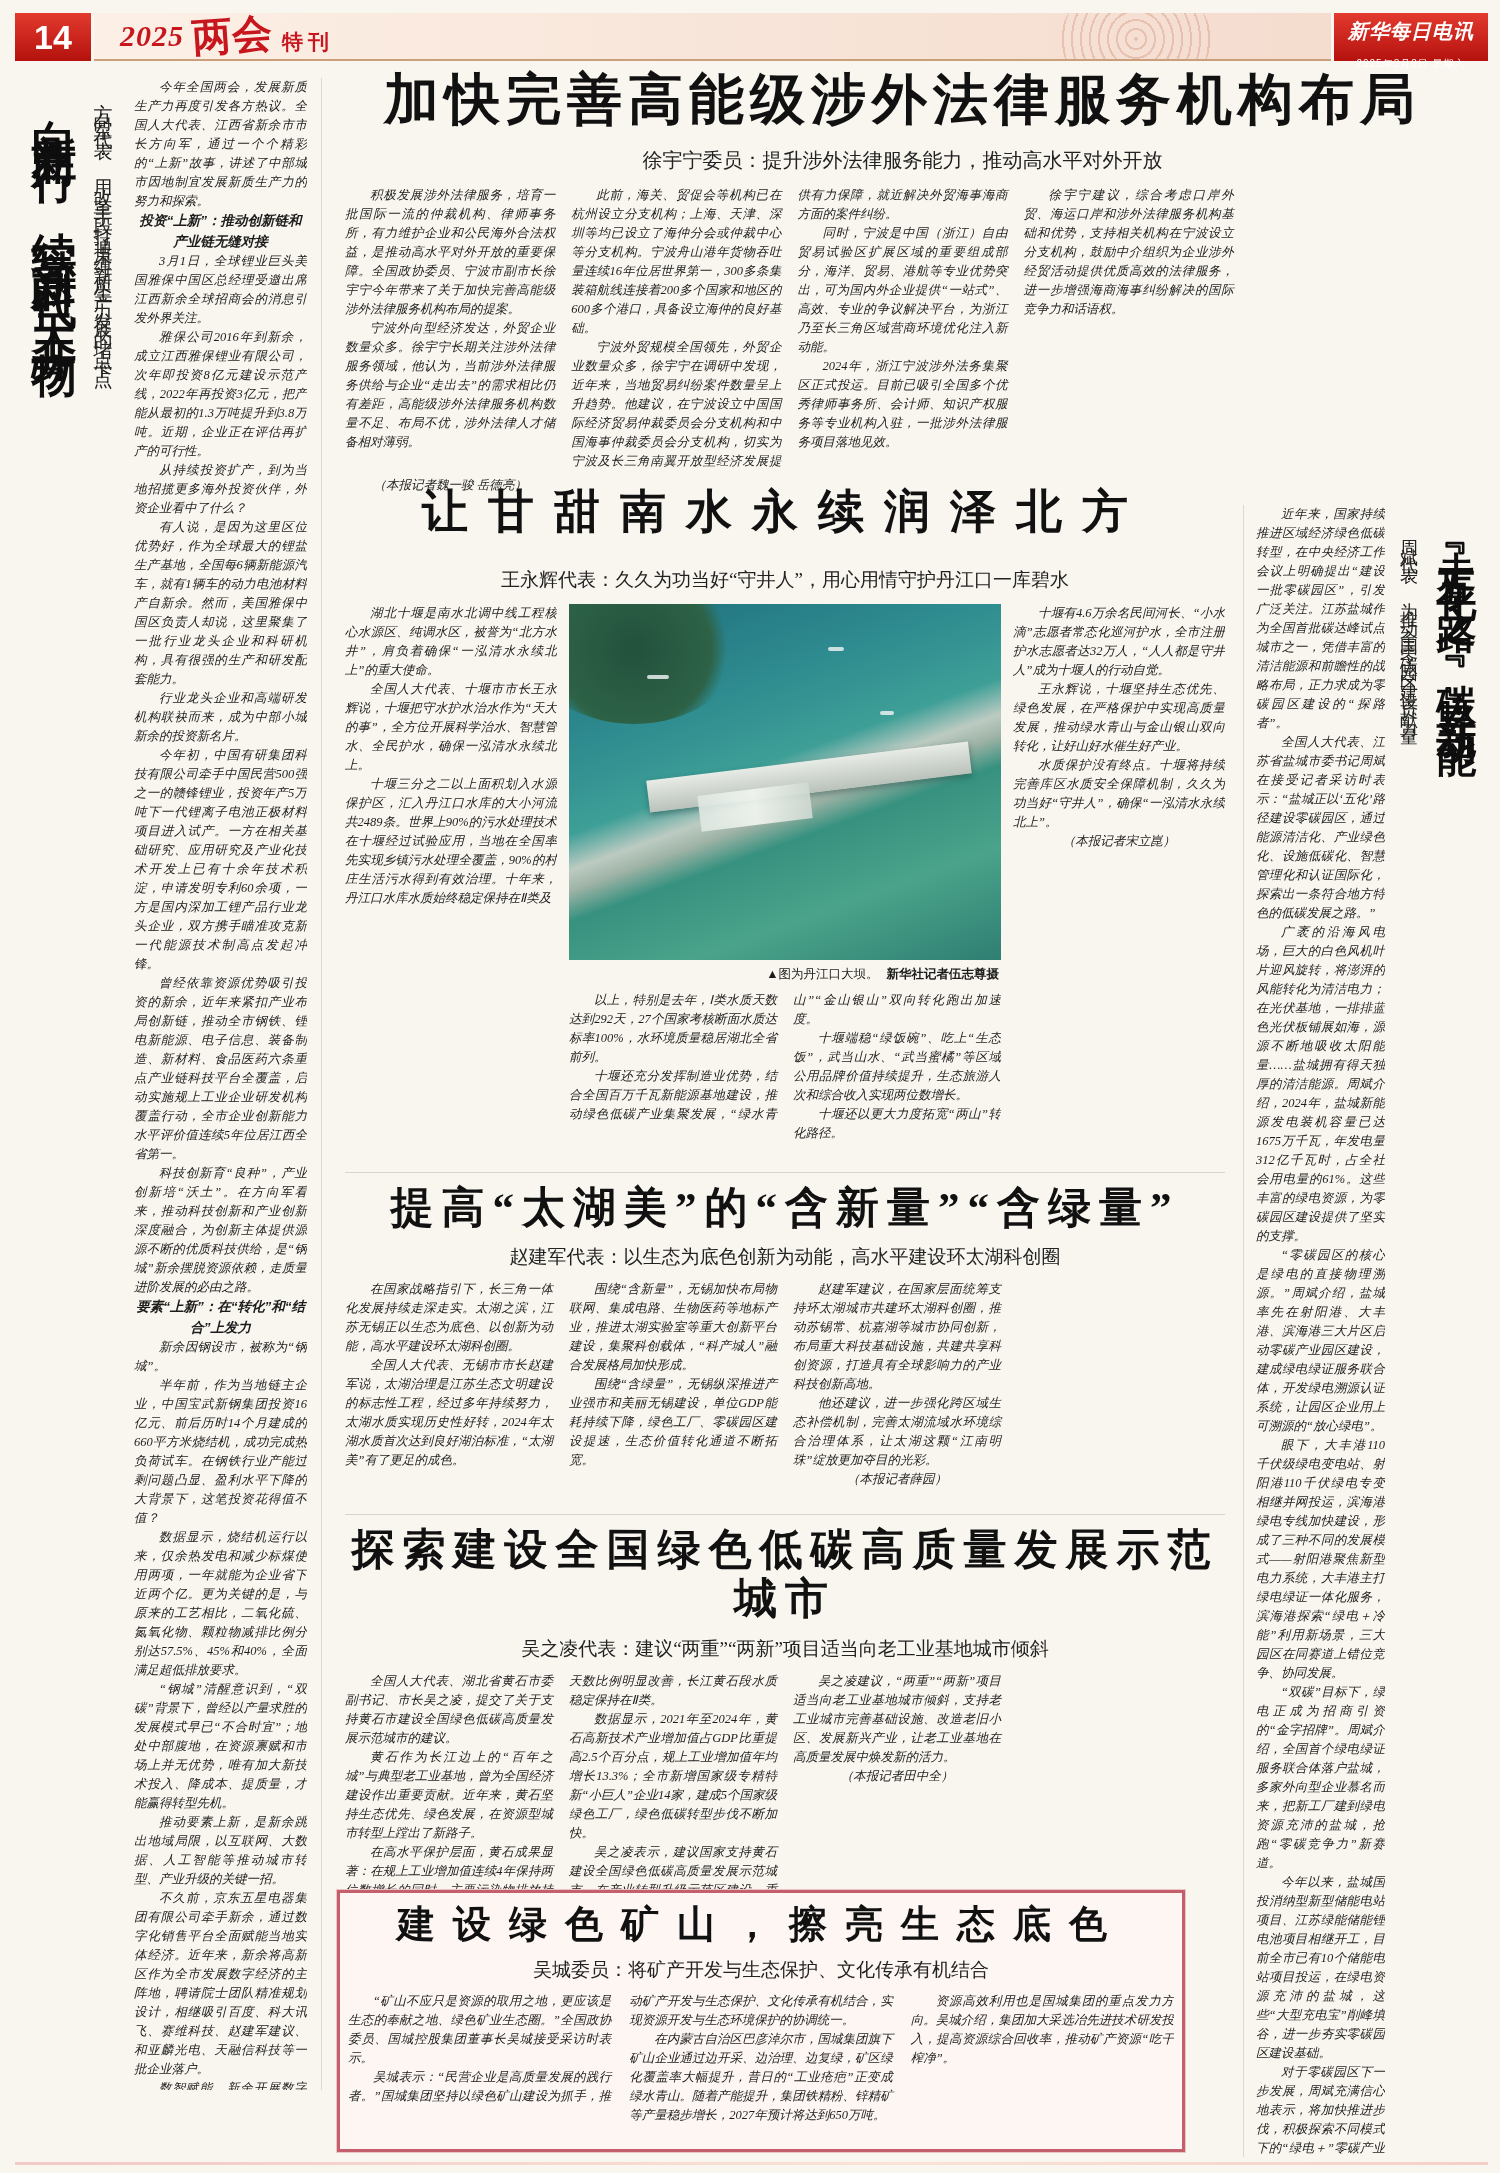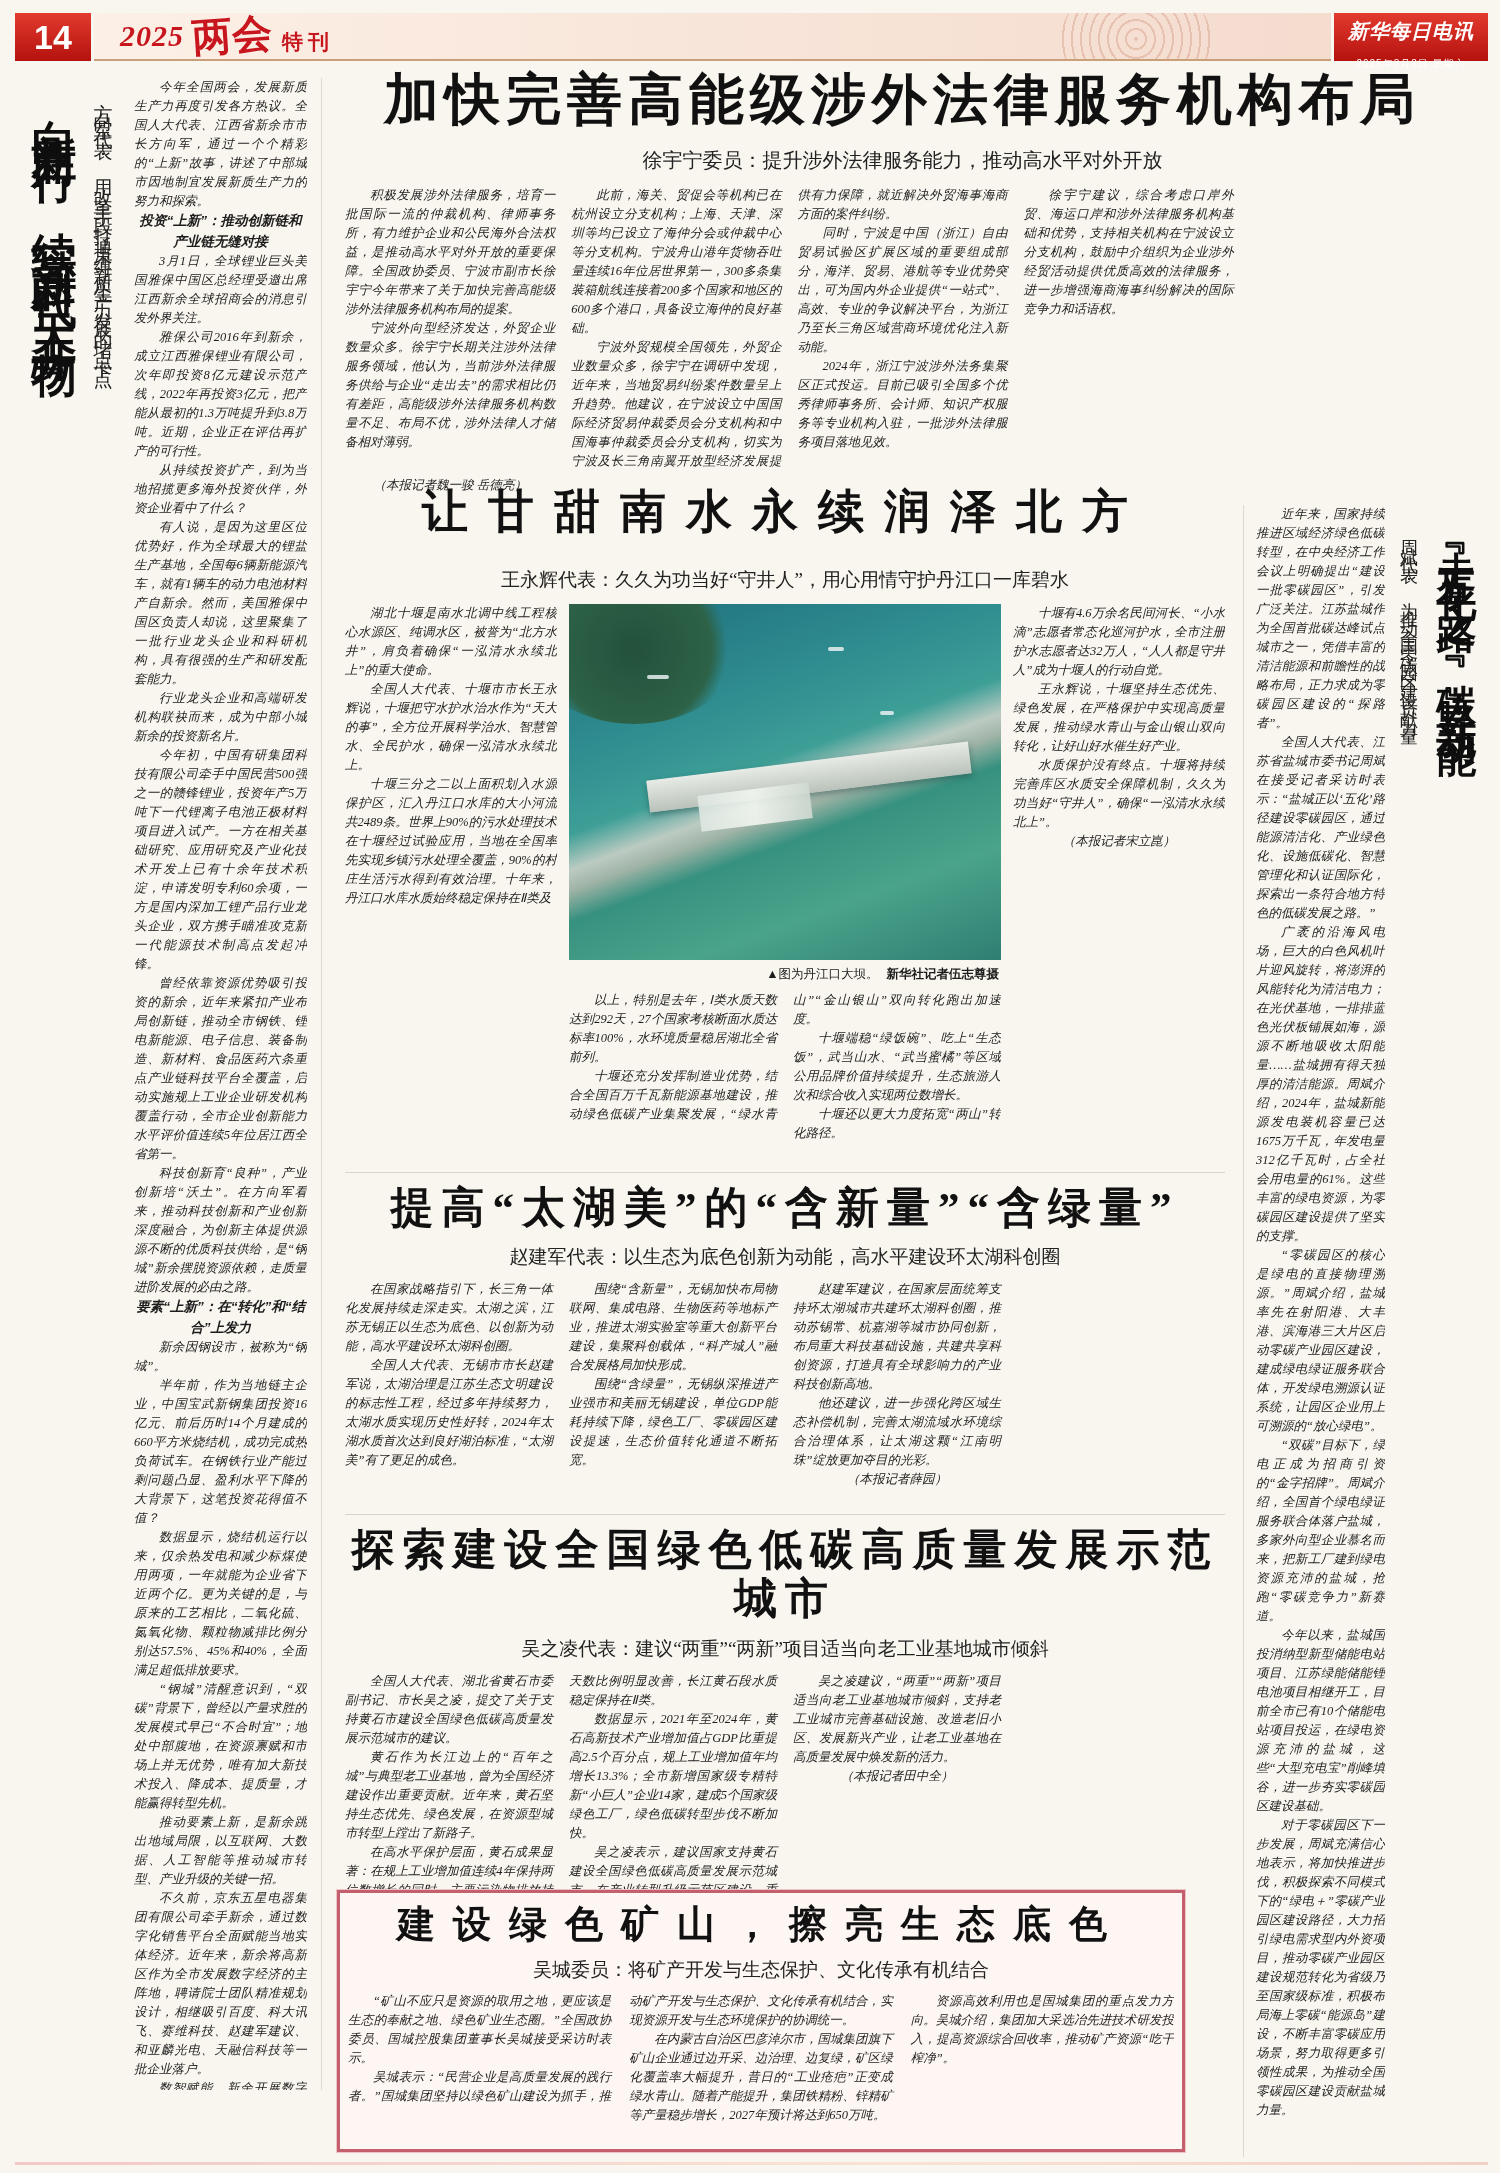--- a/index.html
+++ b/index.html
@@ -245,20 +245,21 @@
   <div class="art" id="artG">
     <div class="vwrap">
       <div class="vhead">走『五化』之路，『碳』寻新动能</div>
       <div class="vsub">周斌代表：为推动全国零碳园区建设贡献力量</div>
     </div>
     <div class="flow" style="height:100%;">
       <p>近年来，国家持续推进区域经济绿色低碳转型，在中央经济工作会议上明确提出“建设一批零碳园区”，引发广泛关注。江苏盐城作为全国首批碳达峰试点城市之一，凭借丰富的清洁能源和前瞻性的战略布局，正力求成为零碳园区建设的“探路者”。</p>
         <p>全国人大代表、江苏省盐城市委书记周斌在接受记者采访时表示：“盐城正以‘五化’路径建设零碳园区，通过能源清洁化、产业绿色化、设施低碳化、智慧管理化和认证国际化，探索出一条符合地方特色的低碳发展之路。”</p>
         <p>广袤的沿海风电场，巨大的白色风机叶片迎风旋转，将澎湃的风能转化为清洁电力；在光伏基地，一排排蓝色光伏板铺展如海，源源不断地吸收太阳能量……盐城拥有得天独厚的清洁能源。周斌介绍，2024年，盐城新能源发电装机容量已达1675万千瓦，年发电量312亿千瓦时，占全社会用电量的61%。这些丰富的绿电资源，为零碳园区建设提供了坚实的支撑。</p>
         <p>“零碳园区的核心是绿电的直接物理溯源。”周斌介绍，盐城率先在射阳港、大丰港、滨海港三大片区启动零碳产业园区建设，建成绿电绿证服务联合体，开发绿电溯源认证系统，让园区企业用上可溯源的“放心绿电”。</p>
+        <p>眼下，大丰港110千伏级绿电变电站、射阳港110千伏绿电专变相继并网投运，滨海港绿电专线加快建设，形成了三种不同的发展模式——射阳港聚焦新型电力系统，大丰港主打绿电绿证一体化服务，滨海港探索“绿电＋冷能”利用新场景，三大园区在同赛道上错位竞争、协同发展。</p>
         <p>“双碳”目标下，绿电正成为招商引资的“金字招牌”。周斌介绍，全国首个绿电绿证服务联合体落户盐城，多家外向型企业慕名而来，把新工厂建到绿电资源充沛的盐城，抢跑“零碳竞争力”新赛道。</p>
         <p>今年以来，盐城国投消纳型新型储能电站项目、江苏绿能储能锂电池项目相继开工，目前全市已有10个储能电站项目投运，在绿电资源充沛的盐城，这些“大型充电宝”削峰填谷，进一步夯实零碳园区建设基础。</p>
         <p>对于零碳园区下一步发展，周斌充满信心地表示，将加快推进步伐，积极探索不同模式下的“绿电＋”零碳产业园区建设路径，大力招引绿电需求型内外资项目，推动零碳产业园区建设规范转化为省级乃至国家级标准，积极布局海上零碳“能源岛”建设，不断丰富零碳应用场景，努力取得更多引领性成果，为推动全国零碳园区建设贡献盐城力量。</p>
 
     </div>
   </div>
 
   <div class="footrule"></div>
 </div>
 

